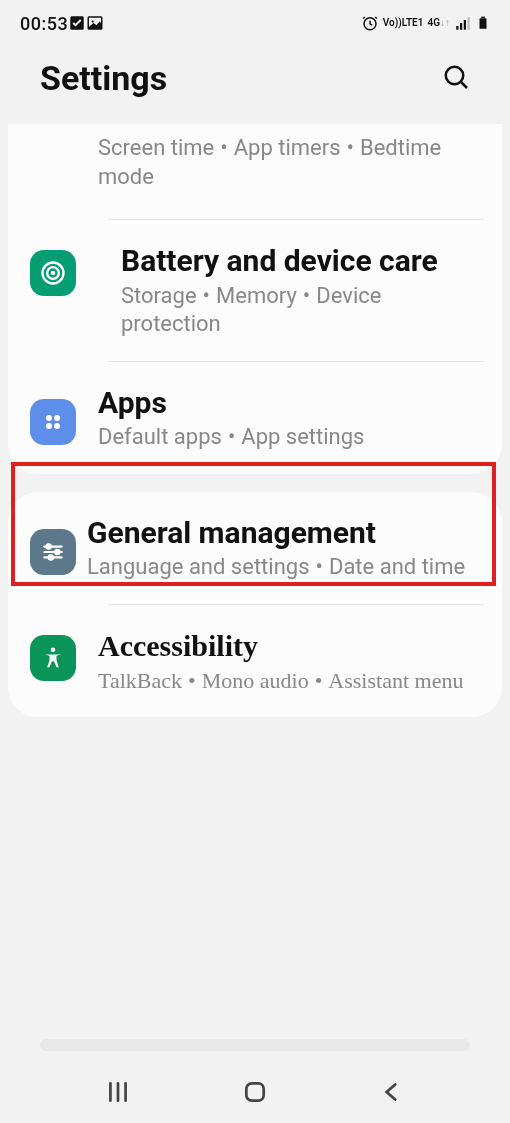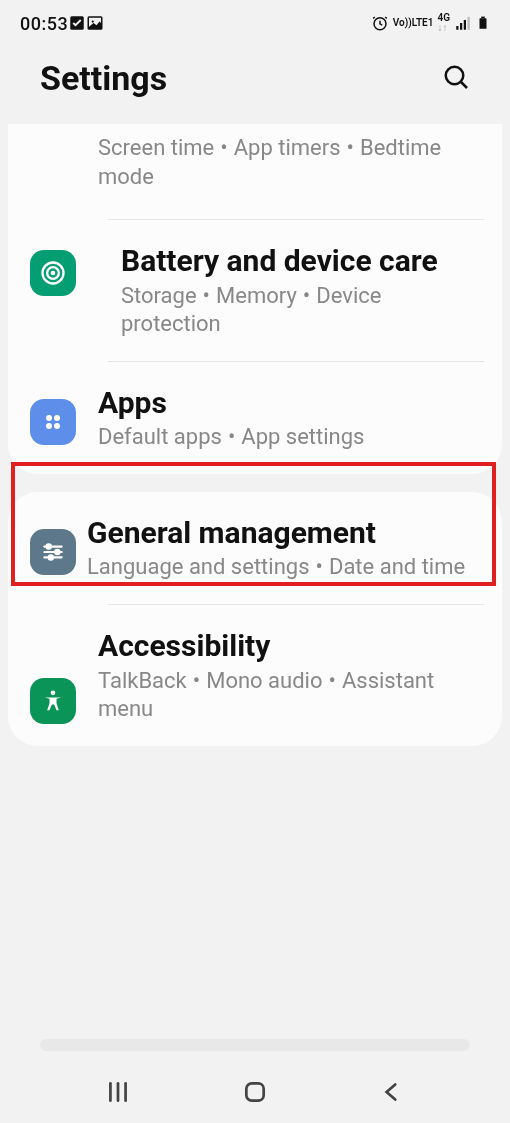--- a/index.html
+++ b/index.html
@@ -126,21 +126,21 @@
   </div>
   <div class="status-right">
     <svg class="status-icon" viewBox="0 0 24 24">
         <circle cx="12" cy="13" r="8" fill="none" stroke="#111" stroke-width="2"></circle>
         <path d="M12 9v4l3 2M5 4l-2 2M19 4l2 2" stroke="#111" stroke-width="2" fill="none"></path>
       </svg>
     <div style="display:flex;flex-direction:row;align-items:center;line-height:1;">
       <span class="status-text">Vo))</span>
       <span class="status-text">LTE1</span>
     </div>
-    <div style="display:flex;flex-direction:column;align-items:flex-start;line-height:1;">
+    <div style="display:flex;flex-direction:row;align-items:flex-start;line-height:1;">
       <span class="status-text">4G</span>
       <span class="status-text" style="color:#999;">↓↑</span>
     </div>
     <svg class="status-icon" viewBox="0 0 24 24">
         <rect x="3" y="16" width="3" height="5" fill="#111"></rect>
         <rect x="8" y="12" width="3" height="9" fill="#111"></rect>
         <rect x="13" y="8" width="3" height="13" fill="#111"></rect>
         <rect x="18" y="4" width="3" height="17" fill="#bbb"></rect>
       </svg>
     <svg class="status-icon" viewBox="0 0 24 24" style="width:14px;height:22px;">
@@ -218,21 +218,21 @@
     </div>
     <div class="row-text">
       <div class="row-title">General management</div>
       <div class="row-sub">
         <span>Language and settings</span><span class="dot">•</span><span>Date and time</span>
       </div>
     </div>
   </div>
   <div class="divider"></div>
 
-  <div class="row" style="align-items:flex-end;">
+  <div class="row" style="align-items:flex-start;font-family:Liberation Serif, serif;">
     <div class="row-icon accessibility-bg">
       <svg width="28" height="28" viewBox="0 0 24 24" fill="#fff">
           <circle cx="12" cy="5" r="2"></circle>
           <path d="M5 9h14l-4 1v4l2 6h-2l-2-5h-2l-2 5H7l2-6v-4z"></path>
         </svg>
     </div>
     <div class="row-text">
       <div class="row-title">Accessibility</div>
       <div class="row-sub">
         <span>TalkBack</span><span class="dot">•</span><span>Mono audio</span><span class="dot">•</span><span>Assistant menu</span>

